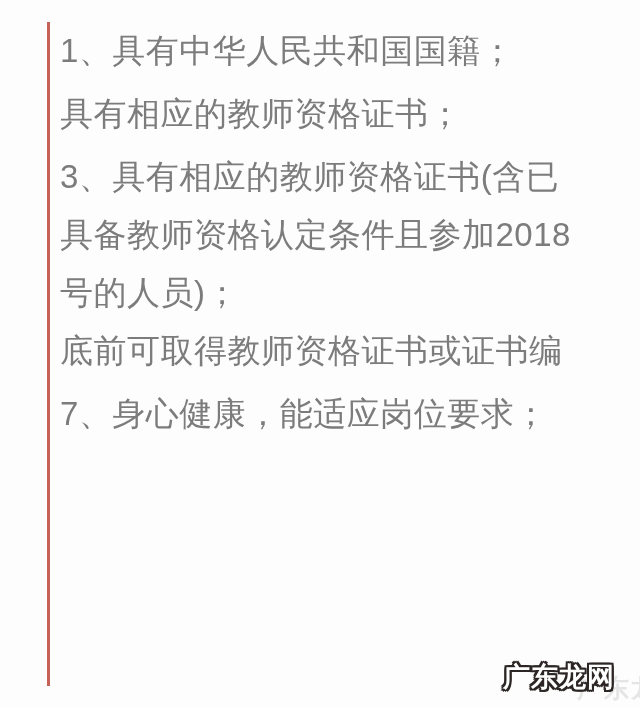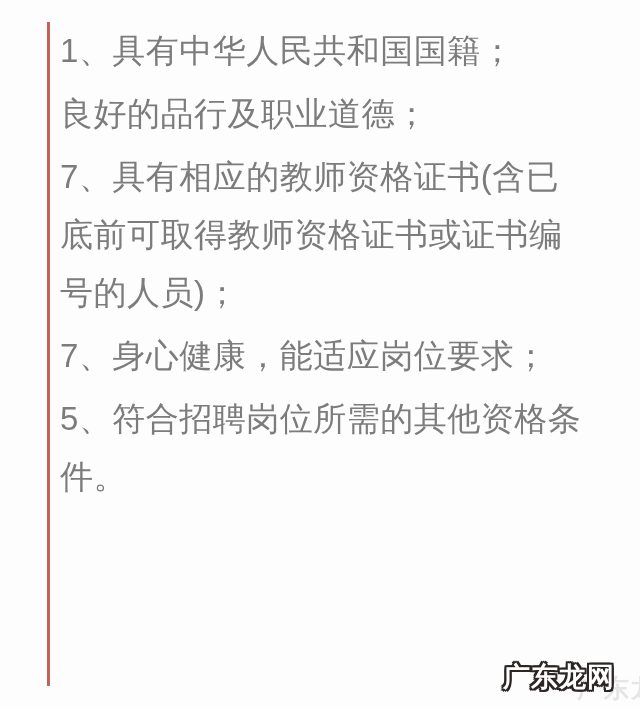--- a/index.html
+++ b/index.html
@@ -63,36 +63,33 @@
 
   <div class="accent-line"></div>
 
   <div class="content">
 
     <div class="item">
       <div class="line">1、具有中华人民共和国国籍；</div>
     </div>
 
     <div class="item">
-      <div class="line">良好的品行及职业道德；</div>
+      <div class="line">具有相应的教师资格证书；</div>
     </div>
 
     <div class="item">
-      <div class="line">7、具有相应的教师资格证书(含已</div>
+      <div class="line">3、具有相应的教师资格证书(含已</div>
+      <div class="line">具备教师资格认定条件且参加2018</div>
+      <div class="line">号的人员)；</div>
       <div class="line">底前可取得教师资格证书或证书编</div>
-      <div class="line">号的人员)；</div>
     </div>
 
     <div class="item">
       <div class="line">7、身心健康，能适应岗位要求；</div>
     </div>
 
-    <div class="item">
-      <div class="line">5、符合招聘岗位所需的其他资格条</div>
-      <div class="line">件。</div>
-    </div>
 
   </div>
 
   <div class="watermark-ghost">广东龙网</div>
   <div class="watermark-main">广东龙网</div>
 
 </div>
 
 </body></html>

